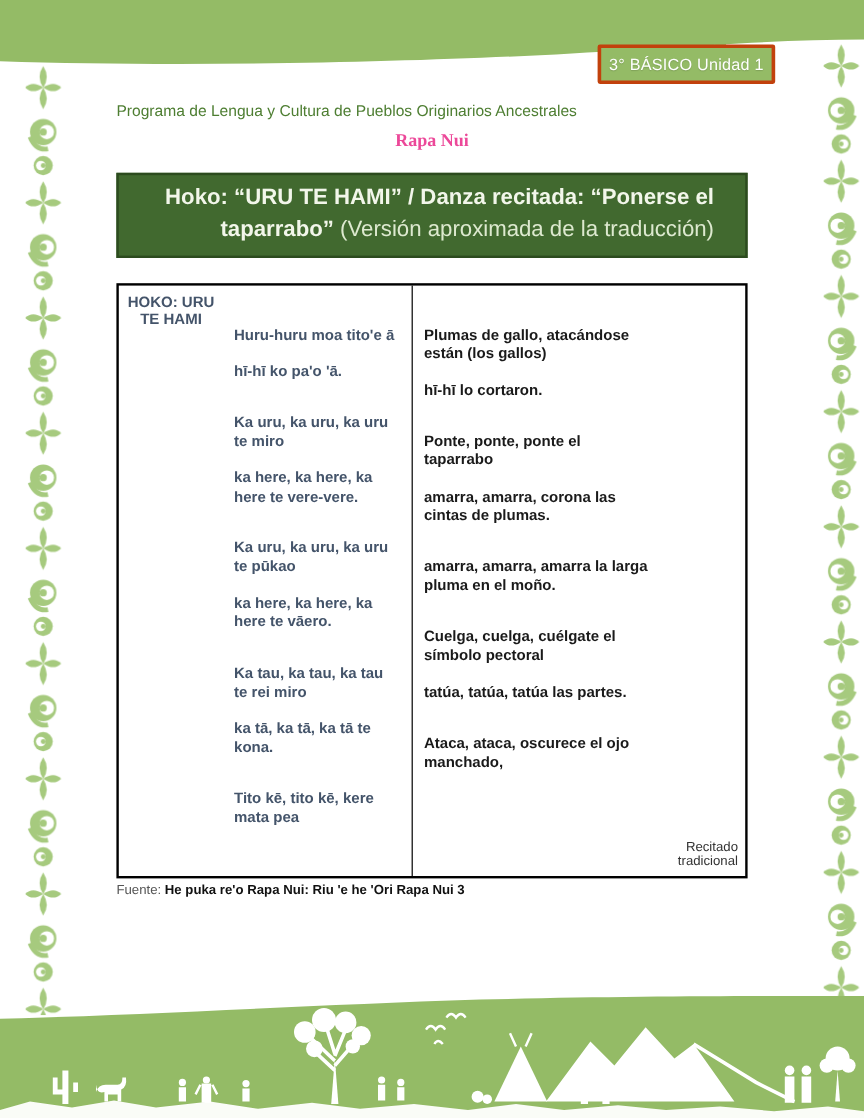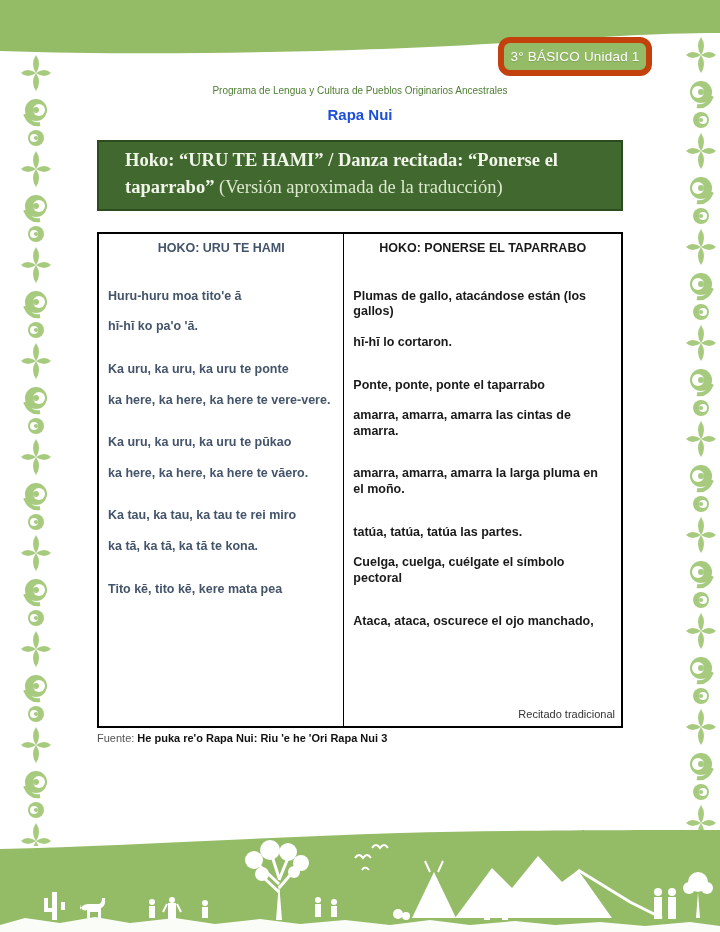--- a/index.html
+++ b/index.html
@@ -1,41 +1,41 @@
 <!DOCTYPE html>
 <html><head>
 <meta charset="utf-8">
 <style>
   html,body{margin:0;padding:0;background:#e8e8e8;}
   .page{position:relative;width:720px;height:932px;background:#fff;overflow:hidden;
         font-family:"Liberation Sans",sans-serif;color:#222;}
   
   .top-band{position:absolute;top:0;left:0;width:720px;height:62px;}
   .badge{position:absolute;top:37px;left:498px;width:142px;height:27px;background:#94bb66;
-         border:6px solid #c2410c;border-radius:12px;color:#fff;font-size:13.5px;
+         border:3px solid #c2410c;border-radius:2px;color:#fff;font-size:13.5px;
          display:flex;align-items:center;justify-content:center;letter-spacing:.2px;
          text-shadow:0 1px 1px rgba(0,0,0,.15);}
   .badge-stem{position:absolute;top:26px;left:596px;width:9px;height:13px;background:#94bb66;}
   
   .strip{position:absolute;width:32px;}
   .strip-left{left:20px;top:54px;height:792px;}
   .strip-right{left:685px;top:36px;height:800px;}
   
   .content{position:absolute;left:97px;top:0;width:526px;padding-top:85px;}
-  .program-title{color:#4e7e32;font-size:10px;text-align:center;margin:0;}
-  .subtitle{color:#1d4ed8;font-size:15px;font-weight:bold;text-align:center;margin:10px 0 0;}
+  .program-title{color:#4e7e32;font-size:13px;text-align:left;margin:0;}
+  .subtitle{color:#ec4899;font-size:15px;font-weight:bold;text-align:center;margin:10px 0 0;font-family:Liberation Serif, serif;}
   .banner{margin-top:17px;background:#41692f;border:2px solid #2c4b1e;
-          color:#e9f0e0;text-align:left;padding:5px 26px 8px;
-          font-family:Liberation Serif, serif;font-size:18.5px;line-height:1.45;}
+          color:#e9f0e0;text-align:right;padding:5px 26px 8px;
+          font-family:Liberation Sans, sans-serif;font-size:18.5px;line-height:1.45;}
   .banner b{color:#f2f6ea;}
   .banner .light{font-weight:normal;color:#dde9cf;}
   
   .lyr-table{margin-top:21px;border:2px solid #000;display:flex;min-height:492px;
              font-size:12.5px;background:#fff;}
-  .col{box-sizing:border-box;display:flex;flex-direction:column;}
+  .col{box-sizing:border-box;display:flex;justify-content:center;}
   .col-left{width:47%;border-right:1.5px solid #000;color:#44546a;}
   .col-right{width:53%;color:#1a1a1a;}
   .col-header{text-align:center;padding:7px 4px 0;font-weight:bold;}
   .col-left .col-header{color:#44546a;}
   .stanzas{padding:34px 10px 0 9px;font-weight:bold;}
   .stanza{margin-bottom:27px;}
   .stanza p{margin:0 0 15px;line-height:1.25;}
   .note{margin-top:auto;text-align:right;font-size:11px;color:#333;padding:0 6px 6px 0;}
   .source{margin-top:4px;font-size:11px;color:#555;}
   .source b{color:#111;margin-top:14px;}
@@ -107,53 +107,52 @@
 
     <div class="lyr-table">
       <div class="col col-left">
         <div class="col-header">HOKO: URU TE HAMI</div>
         <div class="stanzas" id="col-rapanui">
             <div class="stanza">
               <p>Huru-huru moa tito'e ā</p>
               <p>hī-hī ko pa'o 'ā.</p>
             </div>
             <div class="stanza">
-              <p>Ka uru, ka uru, ka uru te ponte</p>
+              <p>Ka uru, ka uru, ka uru te miro</p>
               <p>ka here, ka here, ka here te vere-vere.</p>
             </div>
             <div class="stanza">
               <p>Ka uru, ka uru, ka uru te pūkao</p>
               <p>ka here, ka here, ka here te vāero.</p>
             </div>
             <div class="stanza">
               <p>Ka tau, ka tau, ka tau te rei miro</p>
               <p>ka tā, ka tā, ka tā te kona.</p>
             </div>
             <div class="stanza">
               <p>Tito kē, tito kē, kere mata pea</p>
             </div>
           </div>
       </div>
       <div class="col col-right">
-        <div class="col-header">HOKO: PONERSE EL TAPARRABO</div>
         <div class="stanzas" id="col-spanish">
             <div class="stanza">
               <p>Plumas de gallo, atacándose están (los gallos)</p>
               <p><b>hī-hī</b><span> lo cortaron.</span></p>
             </div>
             <div class="stanza">
               <p>Ponte, ponte, ponte el taparrabo</p>
-              <p>amarra, amarra, amarra las cintas de amarra.</p>
+              <p>amarra, amarra, corona las cintas de plumas.</p>
             </div>
             <div class="stanza">
               <p>amarra, amarra, amarra la larga pluma en el moño.</p>
             </div>
             <div class="stanza">
+              <p>Cuelga, cuelga, cuélgate el símbolo pectoral</p>
               <p>tatúa, tatúa, tatúa las partes.</p>
-              <p>Cuelga, cuelga, cuélgate el símbolo pectoral</p>
             </div>
             <div class="stanza">
               <p>Ataca, ataca, oscurece el ojo manchado,</p>
             </div>
           </div>
         <div class="note">Recitado tradicional</div>
       </div>
     </div>
 
     <p class="source"><span>Fuente: </span><b>He puka re'o Rapa Nui: Riu 'e he 'Ori Rapa Nui 3</b></p>

